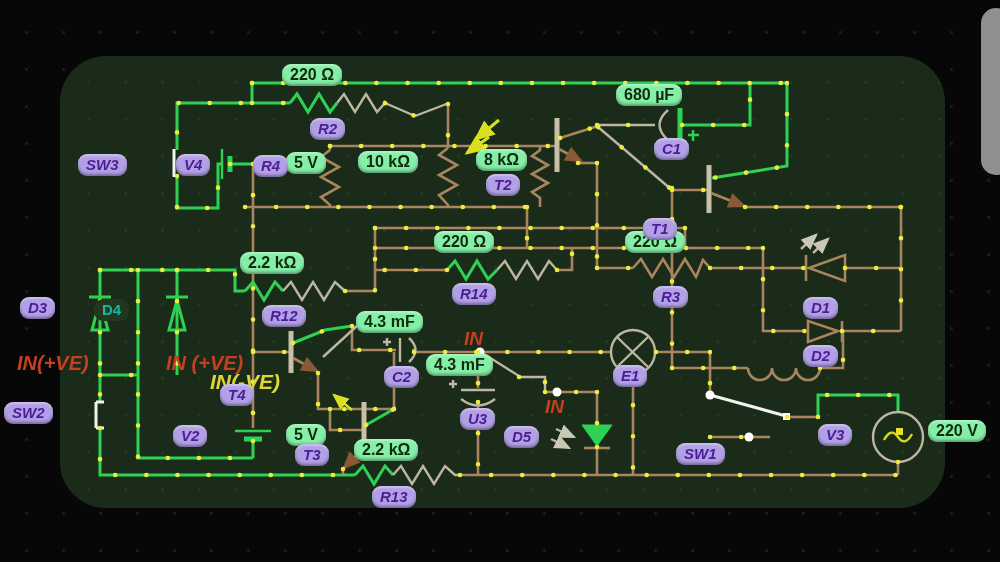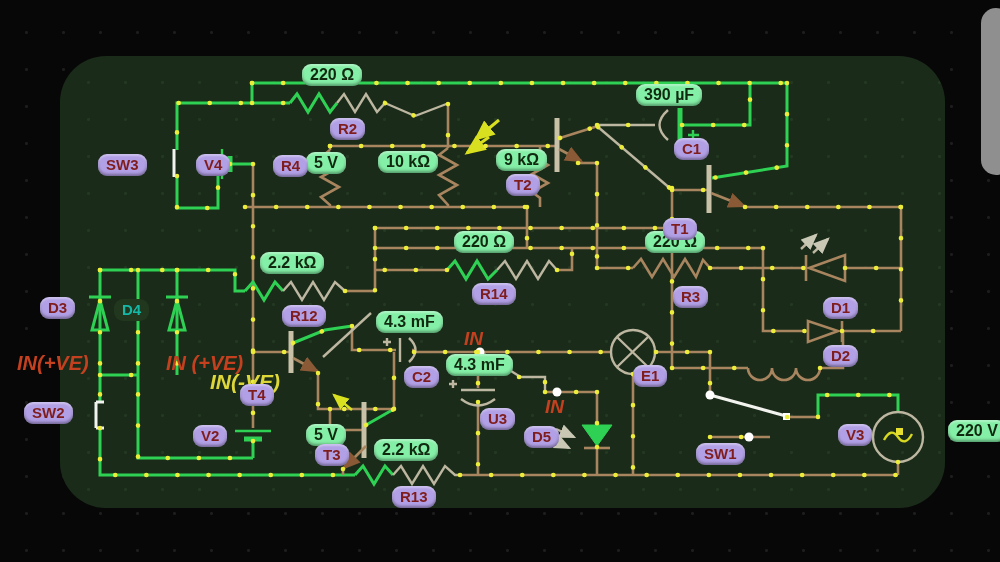--- a/index.html
+++ b/index.html
@@ -13,22 +13,22 @@
           background-image:radial-gradient(circle,rgba(150,220,150,0.07) 1.3px,transparent 1.6px);
           background-size:37px 37px;background-position:10px 8px;}
   svg{position:absolute;left:0;top:0;}
   .wg{stroke:#2ed153;stroke-width:3;fill:none;}
   .wt{stroke:#a8845f;stroke-width:2.6;fill:none;}
   .wx{stroke:#bdb6a0;stroke-width:2.4;fill:none;}
   .ww{stroke:#f2f2ee;stroke-width:3;fill:none;}
   .bar{stroke:#c9c0a8;stroke-width:5;fill:none;}
   .badge{position:absolute;font-weight:bold;font-size:15px;line-height:20px;
          padding:1px 8px;border-radius:9px;white-space:nowrap;z-index:5;
-         box-shadow:inset 0 2px 2px rgba(255,255,255,.35),inset 0 -2px 3px rgba(0,0,0,.35);margin-left:20px;}
-  .p{background:#b2a0e6;color:#7f1d1d;}
+         box-shadow:inset 0 2px 2px rgba(255,255,255,.35),inset 0 -2px 3px rgba(0,0,0,.35);}
+  .p{background:#b2a0e6;color:#4c1d95;font-style:italic;}
   .g{background:#84efa6;color:#10290f;font-size:16px;}
   .d{background:#22381e;color:#14b8a6;box-shadow:none;}
   .ann{position:absolute;font-weight:bold;z-index:4;white-space:nowrap;font-style:italic;}
   .red{color:#c4401f;font-size:20px;}
   .yel{color:#ded73a;font-size:21px;}
   .scrollbar{position:absolute;left:981px;top:8px;width:30px;height:167px;
              background:#8f8f8f;border-radius:15px;z-index:6;}
 </style>
 </head>
 <body>
@@ -312,22 +312,22 @@
         <path d="M633,374 V475" fill="none" stroke="#ecec3a" stroke-width="4.6" stroke-linecap="round" stroke-dasharray="0.1 31"></path>
         <path d="M787,417 H818" fill="none" stroke="#ecec3a" stroke-width="4.6" stroke-linecap="round" stroke-dasharray="0.1 31"></path>
         <path d="M898,462 V475" fill="none" stroke="#ecec3a" stroke-width="4.6" stroke-linecap="round" stroke-dasharray="0.1 31"></path>
         <path d="M460,475 H898" fill="none" stroke="#ecec3a" stroke-width="4.6" stroke-linecap="round" stroke-dasharray="0.1 31"></path>
       </g>
   </svg>
 
   <div class="badge g" style="left:282px;top:64px">220 Ω</div>
   <div class="badge g" style="left:286px;top:152px">5 V</div>
   <div class="badge g" style="left:358px;top:151px">10 kΩ</div>
-  <div class="badge g" style="left:476px;top:149px">9 kΩ</div>
-  <div class="badge g" style="left:616px;top:84px">390 µF</div>
+  <div class="badge g" style="left:476px;top:149px">8 kΩ</div>
+  <div class="badge g" style="left:616px;top:84px">680 µF</div>
   <div class="badge g" style="left:434px;top:231px">220 Ω</div>
   <div class="badge g" style="left:625px;top:231px">220 Ω</div>
   <div class="badge g" style="left:240px;top:252px">2.2 kΩ</div>
   <div class="badge g" style="left:356px;top:311px">4.3 mF</div>
   <div class="badge g" style="left:426px;top:354px">4.3 mF</div>
   <div class="badge g" style="left:286px;top:424px">5 V</div>
   <div class="badge g" style="left:354px;top:439px">2.2 kΩ</div>
   <div class="badge g" style="left:928px;top:420px">220 V</div>
 
   <div class="badge p" style="left:78px;top:154px">SW3</div>

